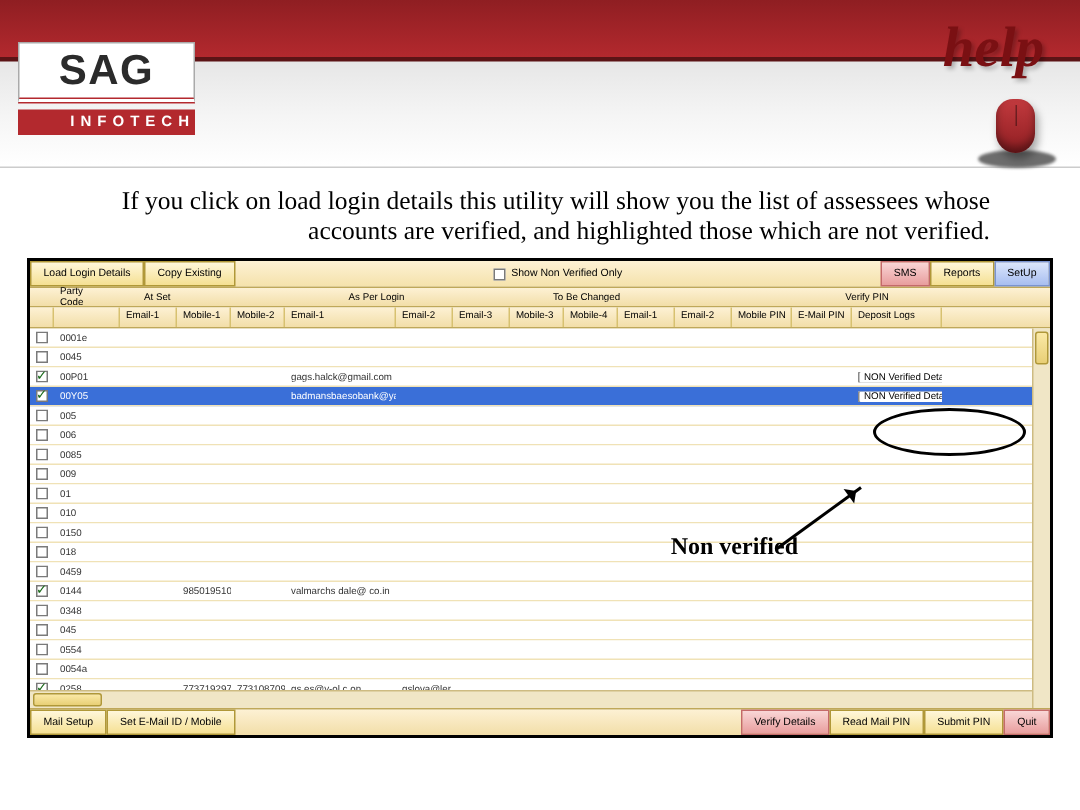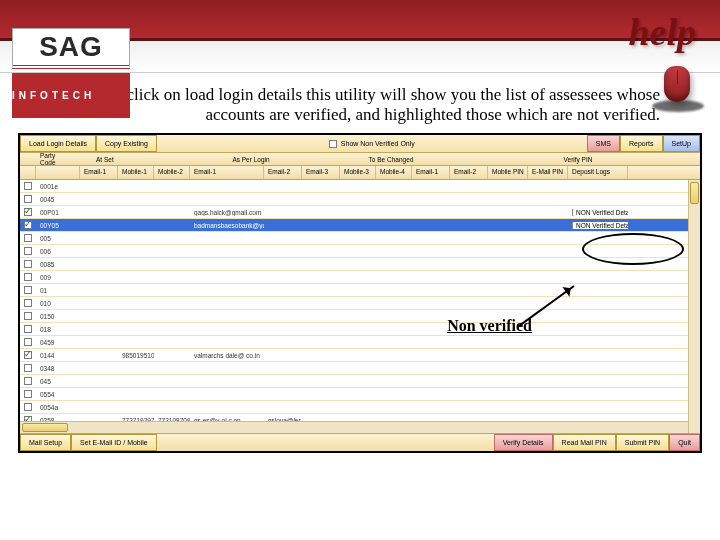--- a/index.html
+++ b/index.html
@@ -1,21 +1,21 @@
 <!DOCTYPE html>
 <html><head>
 <meta charset="utf-8">
 <style>
   * { box-sizing: border-box; }
   body { margin: 0; font-family: Arial, sans-serif; background: #fff; width: 720px; height: 540px; overflow: hidden; position: relative; }
-  .hdr { height: 73px; background: linear-gradient(to bottom, #d9d9d9 0%, #e8e8e8 40%, #f5f5f5 70%, #fff 100%); position: relative; border-bottom: 1px solid #ccc; }
+  .hdr { height: 112px; background: linear-gradient(to bottom, #d9d9d9 0%, #e8e8e8 40%, #f5f5f5 70%, #fff 100%); position: relative; border-bottom: 1px solid #ccc; }
   .hdr::before { content: ""; position: absolute; left: 0; right: 0; top: 0; height: 38px; background: linear-gradient(to bottom, #8f1e22 0%, #b3292e 100%); border-bottom: 3px solid #5c1416; }
   .logo { position: absolute; left: 12px; top: 28px; width: 118px; }
   .logo-main { background: #fff; padding: 4px 6px; font: bold 28px/1 "Arial Black", Arial, sans-serif; letter-spacing: 1px; color: #2b2b2b; border: 1px solid #aaa; border-bottom: 4px double #b3292e; text-align: center; }
-  .logo-sub { background: #b3292e; color: #fff; margin-top: 4px; text-align: left; font: bold 10px Arial; letter-spacing: 4px; padding: 17px 0; }
+  .logo-sub { background: #b3292e; color: #fff; margin-top: 4px; text-align: right; font: bold 10px Arial; letter-spacing: 4px; padding: 3px 0; }
   .help { position: absolute; right: 24px; top: 10px; color: #7a1013; font: italic bold 38px Georgia, serif; text-shadow: 2px 2px 3px rgba(0,0,0,0.25); margin-left: 36px; }
   .mouse { position: absolute; right: 26px; top: 62px; width: 36px; height: 44px; }
   .mouse .body { position: absolute; width: 26px; height: 36px; left: 6px; top: 4px; border-radius: 14px 14px 16px 16px; background: linear-gradient(#c23a3e,#8f1e22); box-shadow: 2px 4px 6px rgba(0,0,0,0.35), inset 0 -4px 6px rgba(0,0,0,0.4); }
   .mouse .body::before { content:""; position:absolute; left:50%; top:4px; width:1px; height:14px; background:rgba(0,0,0,.4);}
   .mouse .mat { position: absolute; left: -6px; right: -10px; bottom: -6px; height: 12px; background: #6d6d6d; border-radius: 50%; filter: blur(1px); }
   .desc { text-align: right; font: 17px "Times New Roman", serif; padding: 12px 60px 6px; }
   .app { margin: 2px 18px 0; border: 2px solid #000; height: 320px; background: #fff; position: relative; font-size: 7px; }
   .toolbar { display: flex; align-items: stretch; height: 18px; background: linear-gradient(#fdf1d4,#f5e2ab); border-bottom: 1px solid #bfa85a; }
   .tbtn { padding: 2px 8px; border: 1px solid #b09838; background: linear-gradient(#fff7da,#f5e093); font-size: 7px; display: flex; align-items: center; white-space: nowrap; }
   .tbtn.red { background: linear-gradient(#f9d6d6,#e89d9d); border-color:#c46a6a; }
@@ -33,21 +33,21 @@
   .row { display:flex; align-items:center; height:13px; border-bottom:1px solid #f0e2b6; font-size:6.5px; color:#333; background:#fff; }
   .row.sel { background:#3a6fd8; color:#fff; }
   .row .cell { padding:0 4px; overflow:hidden; white-space:nowrap; }
   .row .c-chk{display:flex;align-items:center;justify-content:center;}
   .cb { width:8px; height:8px; border:1px solid #7a7a7a; background:#fff; display:inline-block; position:relative; }
   .cb.on::after{content:"✓"; position:absolute; left:-1px; top:-3px; font-size:9px; color:#1a6a1a;}
   .tag { background:#fff; color:#000; border:1px solid #888; border-radius:2px; padding:0 3px; font-size:6.5px; }
   .ellipse { position:absolute; right:16px; top:98px; width:102px; height:32px; border:2px solid #000; border-radius:50%; pointer-events:none; }
   .arrow { position:absolute; right:126px; top:150px; width:70px; height:2px; background:#000; transform:rotate(-36deg); transform-origin:right center; }
   .arrow::after { content:""; position:absolute; right:-2px; top:-5px; border:6px solid transparent; border-left-color:#000; }
-  .annot { position:absolute; right:168px; top:182px; font: bold 16px "Times New Roman", serif; color:#000;text-decoration:underline; }
+  .annot { position:absolute; right:168px; top:182px; font: bold 16px "Times New Roman", serif; color:#000; }
   .scroll-y { position:absolute; right:0; top:45px; bottom:18px; width:12px; background:#f0e6c6; border-left:1px solid #cdbb82; }
   .scroll-y .thumb { position:absolute; left:1px; right:1px; top:2px; height:22px; background:linear-gradient(#fbe9a6,#e8cf76); border:1px solid #b09838; border-radius:2px; }
   .scroll-x { position:absolute; left:0; right:12px; bottom:18px; height:12px; background:#f0e6c6; border-top:1px solid #cdbb82; }
   .scroll-x .thumb { position:absolute; top:1px; bottom:1px; left:2px; width:46px; background:linear-gradient(#fbe9a6,#e8cf76); border:1px solid #b09838; border-radius:2px; }
   .bottombar { position:absolute; left:0; right:0; bottom:0; height:18px; display:flex; background:linear-gradient(#fdf1d4,#f2dea8); border-top:1px solid #bfa85a; }
   .bottombar .tbtn { flex:0 0 auto; }
   .bb-spacer{flex:1;}
 </style>
 </head>
 <body>

